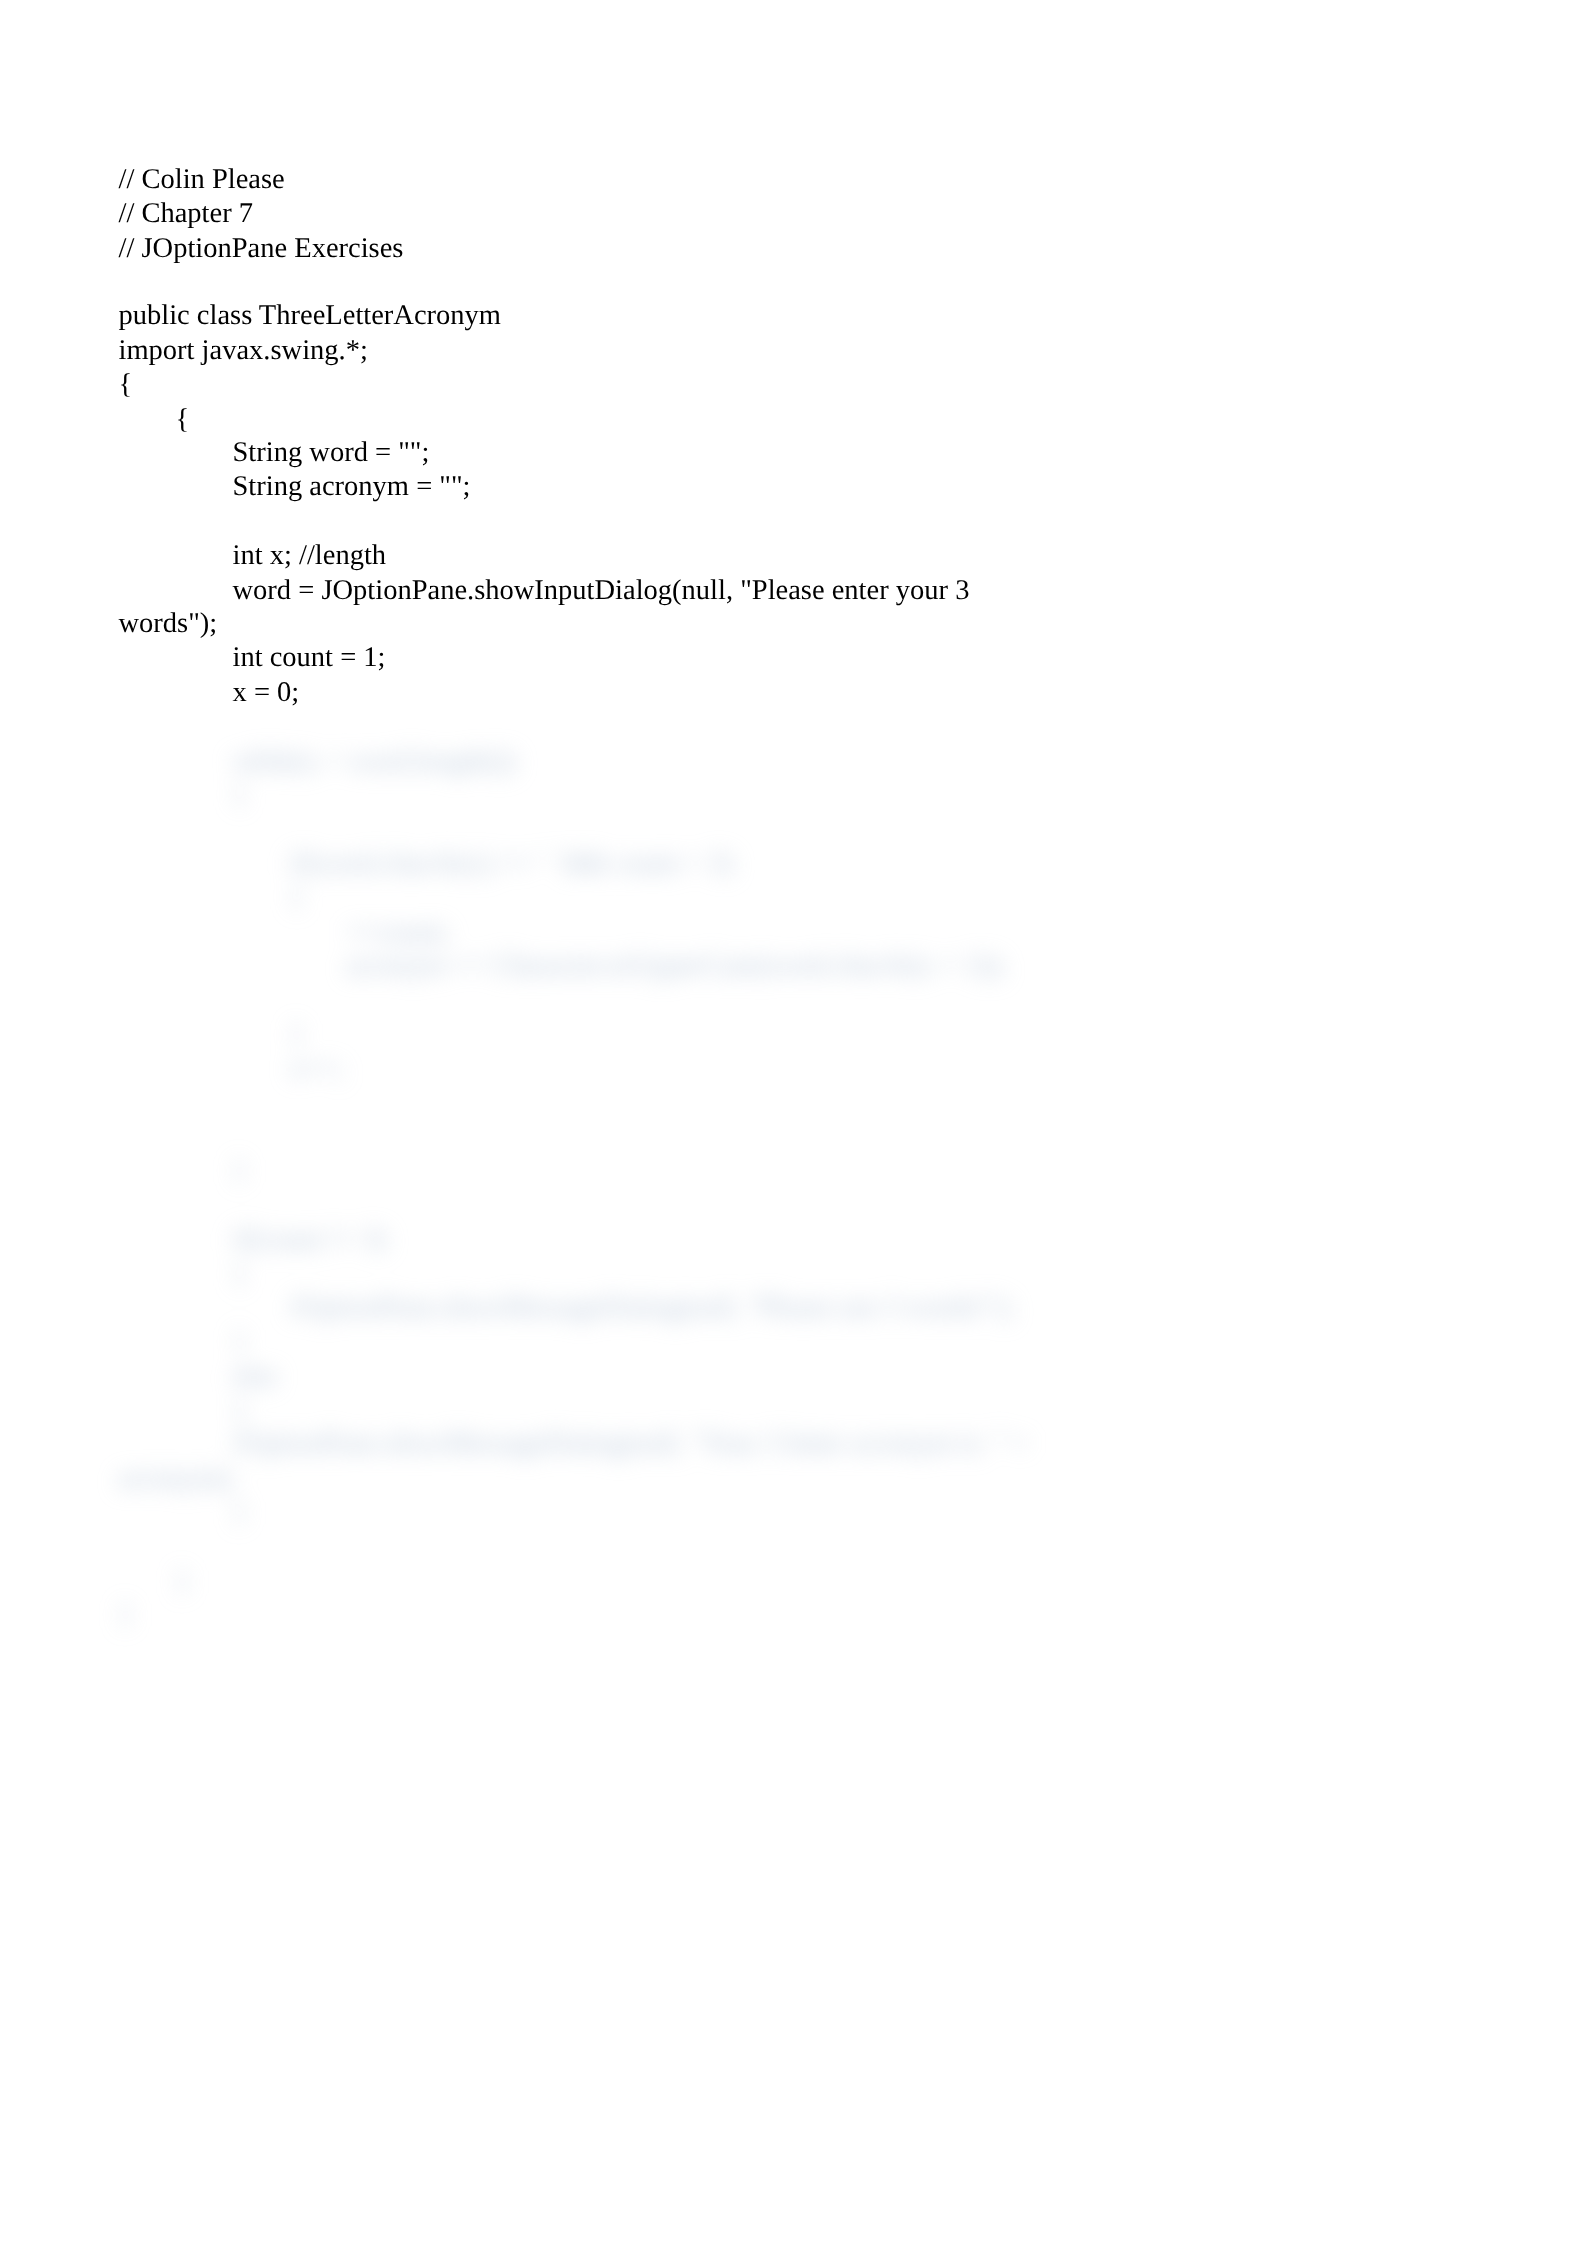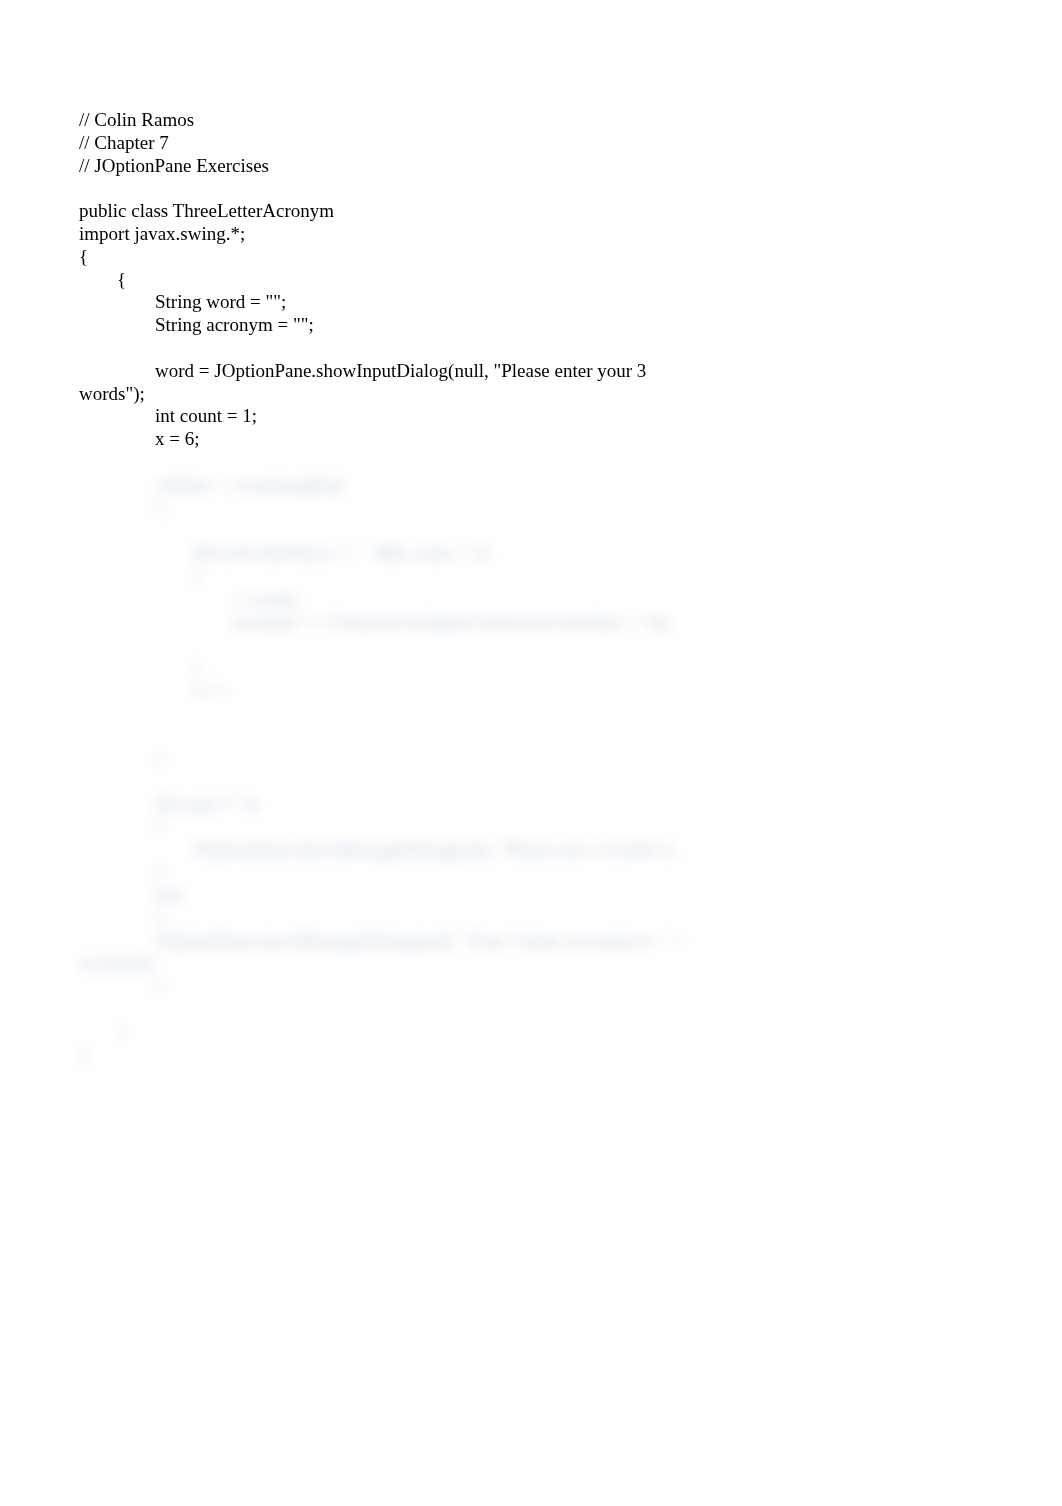--- a/index.html
+++ b/index.html
@@ -31,35 +31,36 @@
       user-select: none;
     }
     .blurred-region .line {
       color: rgba(180, 195, 215, 0.9);
     }
   </style>
 </head>
 <body>
 
 <div id="visible-lines">
-    <div class="line">// Colin Ramos</div>
+    <div class="line">// Colin Please</div>
     <div class="line">// Chapter 7</div>
     <div class="line">// JOptionPane Exercises</div>
     <div class="blank"></div>
     <div class="line">public class ThreeLetterAcronym</div>
     <div class="line">import javax.swing.*;</div>
     <div class="line">{</div>
     <div class="line">        {</div>
     <div class="line">                String word = "";</div>
     <div class="line">                String acronym = "";</div>
     <div class="blank"></div>
+    <div class="line">                int x; //length</div>
     <div class="line">                word = JOptionPane.showInputDialog(null, "Please enter your 3 </div>
     <div class="line">words");</div>
     <div class="line">                int count = 1;</div>
-    <div class="line">                x = 6;</div>
+    <div class="line">                x = 0;</div>
     <div class="blank"></div>
   </div>
 <div id="blurred-lines" class="blurred-region">
     <div class="line">                while(x &lt; word.length())</div>
     <div class="line">                {</div>
     <div class="blank"></div>
     <div class="line">                        if(word.charAt(x) == ' ' &amp;&amp; count &lt; 3)</div>
     <div class="line">                        {</div>
     <div class="line">                                ++count;</div>
     <div class="line">                                acronym += Character.toUpperCase(word.charAt(x + 1));</div>

